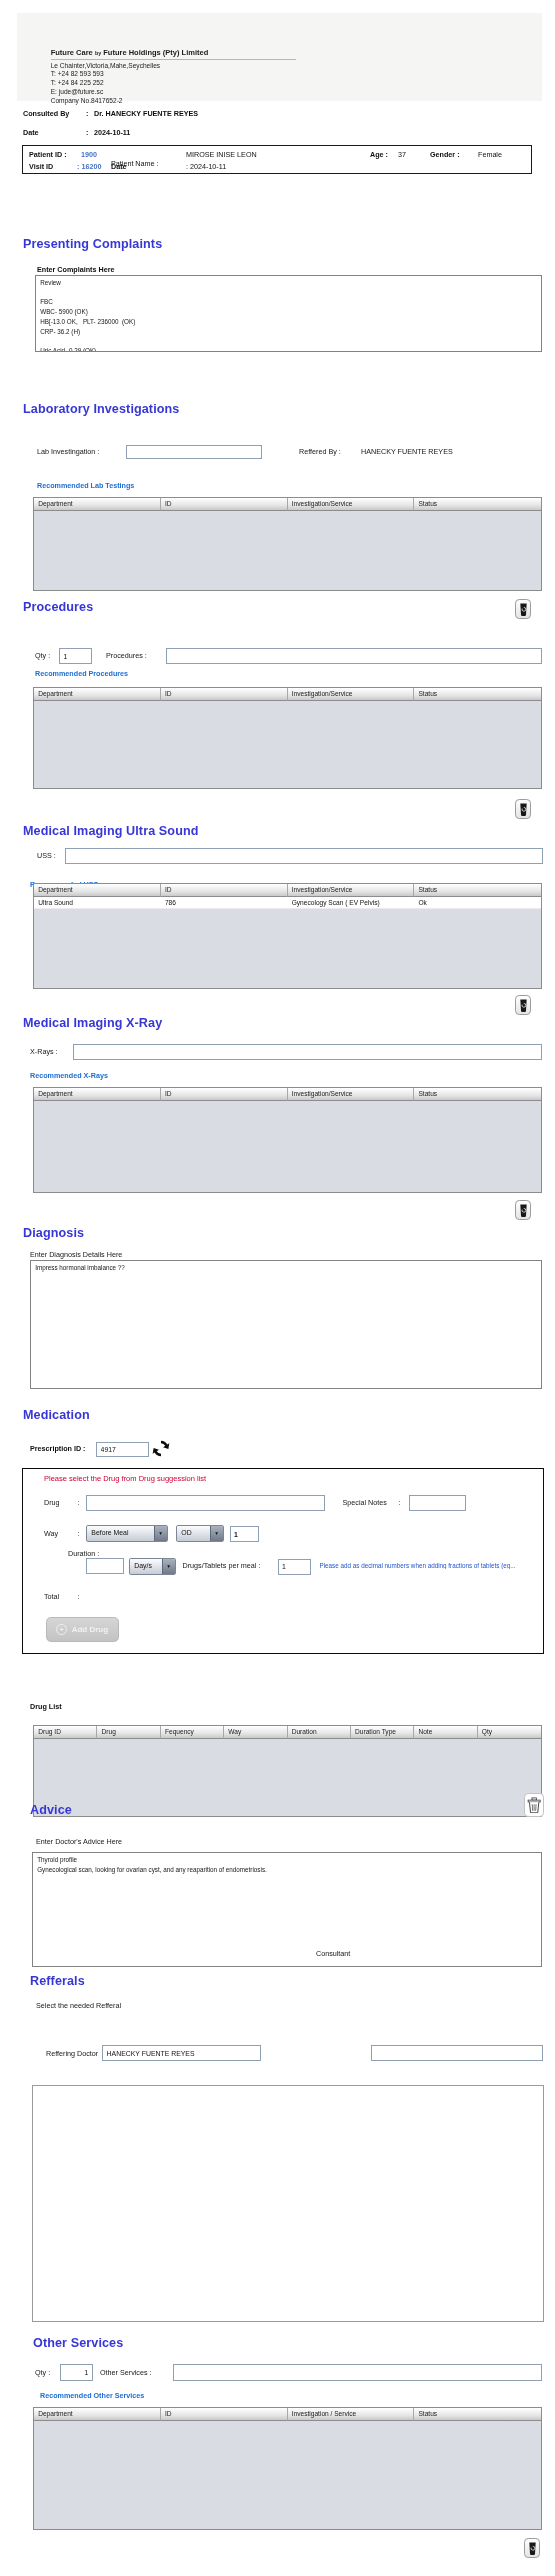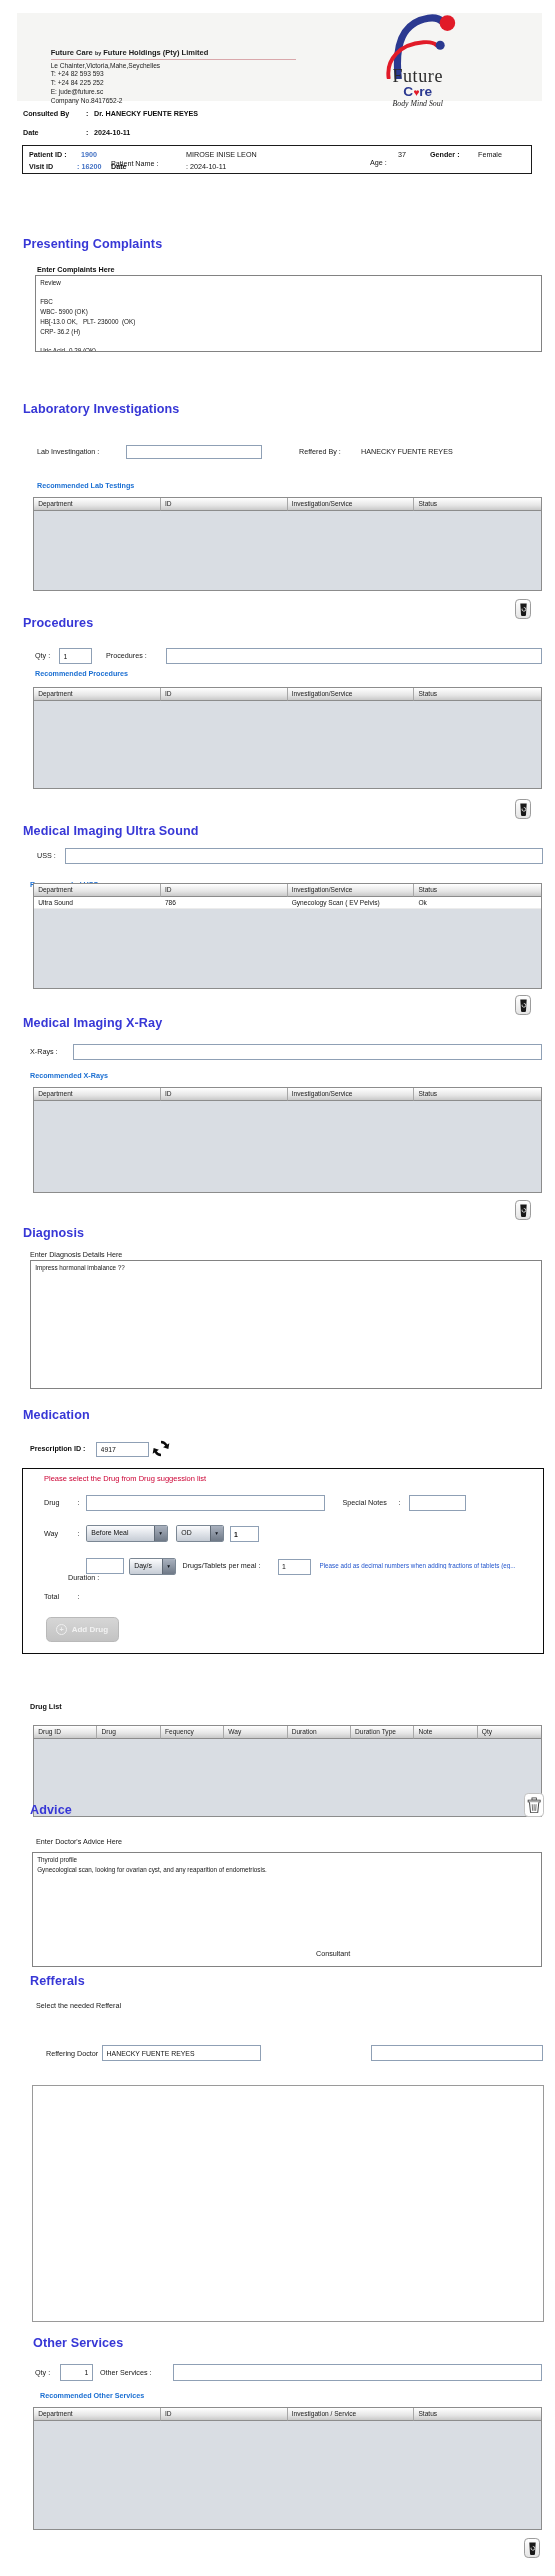--- a/index.html
+++ b/index.html
@@ -85,46 +85,35 @@
         <span>Future Holdings (Pty) Limited</span>
       </div>
       <div class="addr">
         <div>Le Chainter,Victoria,Mahe,Seychelles</div>
         <div>T: +24  82 593 593</div>
         <div>T: +24  84 225 252</div>
         <div>E: jude@future.sc</div>
         <div>Company No.8417652-2</div>
       </div>
     </div>
-    <div class="logo">
-      <svg width="90" height="71" viewBox="0 0 150 118">
-        <path d="M42 116 C36 58 50 24 92 17 C104 15 112 19 116 23" fill="none" stroke="#2b3990" stroke-width="12" stroke-linecap="round"></path>
-        <circle cx="124" cy="25" r="13" fill="#e11b28"></circle>
-        <path d="M26 116 C22 86 44 60 84 57 C96 56 103 59 106 62" fill="none" stroke="#e11b28" stroke-width="6.5" stroke-linecap="round"></path>
-        <circle cx="112" cy="62" r="7.5" fill="#2b3990"></circle>
-      </svg>
-      <div class="logo-word1">Future</div>
-      <div class="logo-word2"><span>C</span><span class="heart">♥</span><span>re</span></div>
-      <div class="logo-tag">Body Mind Soul</div>
-    </div>
   </div>
 
   <span class="lbl" style="left:23px;top:109px;">Consulted By</span>
   <span class="lbl" style="left:86px;top:109px;">:</span>
   <span class="lbl" style="left:94px;top:109px;">Dr.  HANECKY FUENTE REYES</span>
   <span class="lbl" style="left:23px;top:128px;">Date</span>
   <span class="lbl" style="left:86px;top:128px;">:</span>
   <span class="lbl" style="left:94px;top:128px;">2024-10-11</span>
 
   <div class="patientbox">
     <span style="left:6px;top:3.6px;font-weight:bold;">Patient ID :</span>
     <span class="blue" style="left:58px;top:3.6px;text-align:center;">1900</span>
     <span style="left:88px;top:13px;font-weight:normal;">Patient Name :</span>
     <span style="left:163px;top:3.6px;">MIROSE INISE LEON</span>
-    <span style="left:347px;top:3.6px;font-weight:normal;margin-top:8px;">Age :</span>
+    <span style="left:347px;top:3.6px;font-weight:bold;">Age :</span>
     <span style="left:375px;top:3.6px;">37</span>
     <span style="left:407px;top:3.6px;font-weight:bold;">Gender :</span>
     <span style="left:455px;top:3.6px;">Female</span>
     <span style="left:6px;top:15.5px;font-weight:bold;">Visit ID</span>
     <span class="blue" style="left:54px;top:15.5px;">: 16200</span>
     <span style="left:88px;top:15.5px;font-weight:bold;">Date</span>
     <span style="left:163px;top:15.5px;">: 2024-10-11</span>
   </div>
 
   <div class="h1" style="top:237px;">Presenting Complaints</div>
@@ -156,21 +145,21 @@
       </div>
     <div class="t-body"></div>
   </div>
   <div class="trashA" style="left:515px;top:599px;">
     <svg width="9" height="13" viewBox="0 0 15 22">
       <path d="M2.1 1 h10.8 l-1.2 19.2 a1.9 1.9 0 0 1 -1.9 1.7 h-4.6 a1.9 1.9 0 0 1 -1.9 -1.7 Z" fill="#191919"></path>
       <path d="M5.2 9.5 a3.2 3.2 0 1 0 2.8 -2" stroke="#efefef" stroke-width="1.3" fill="none"></path>
     </svg>
   </div>
 
-  <div class="h1" style="top:616px;">Procedures</div>
+  <div class="h1" style="top:600px;">Procedures</div>
   <span class="pl" style="left:35px;top:651px;">Qty :</span>
   <input class="inp" style="left: 59px; top: 648px; width: 33px; height: 16px;" value="1">
   <span class="pl" style="left:106px;top:651px;">Procedures :</span>
   <input class="inp" style="left: 166px; top: 648px; width: 376px; height: 16px;" value="">
   <span class="link" style="left:35px;top:669px;">Recommended Procedures</span>
   <div class="tbl t4" style="top:687px;height:102px;">
     <div class="t-head">
         <div class="t-hcell">Department</div>
         <div class="t-hcell">ID</div>
         <div class="t-hcell">Investigation/Service</div>
@@ -260,21 +249,21 @@
     <div class="combo" style="left:63px;top:56px;width:82px;height:17.3px;">
       <span class="cv">Before Meal</span>
       <span class="ca">▼</span>
     </div>
     <div class="combo" style="left:153px;top:56px;width:48px;height:17.3px;">
       <span class="cv">OD</span>
       <span class="ca">▼</span>
     </div>
     <input class="minp" style="left: 207px; top: 57px; width: 29px; height: 16px; font-weight: bold;" value="1">
 
-    <span class="ml" style="left:21.5px;top:104px;padding-left:24px;">Duration :</span>
+    <span class="ml" style="left:21.5px;top:80px;padding-left:24px;">Duration :</span>
     <input class="minp" style="left: 63px; top: 89px; width: 38px; height: 16px;" value="">
     <div class="combo" style="left:106px;top:89px;width:47px;height:17.3px;">
       <span class="cv">Day/s</span>
       <span class="ca">▼</span>
     </div>
     <span class="ml" style="left:160px;top:92px;">Drugs/Tablets per meal :</span>
     <input class="minp" style="left: 255px; top: 90px; width: 33px; height: 15.5px;" value="1">
     <span class="note-blue" style="left:297px;top:93px;width:222px;">Please add as decimal numbers when adding fractions of tablets (eg...</span>
 
     <span class="ml" style="left:21.5px;top:123px;">Total</span>

